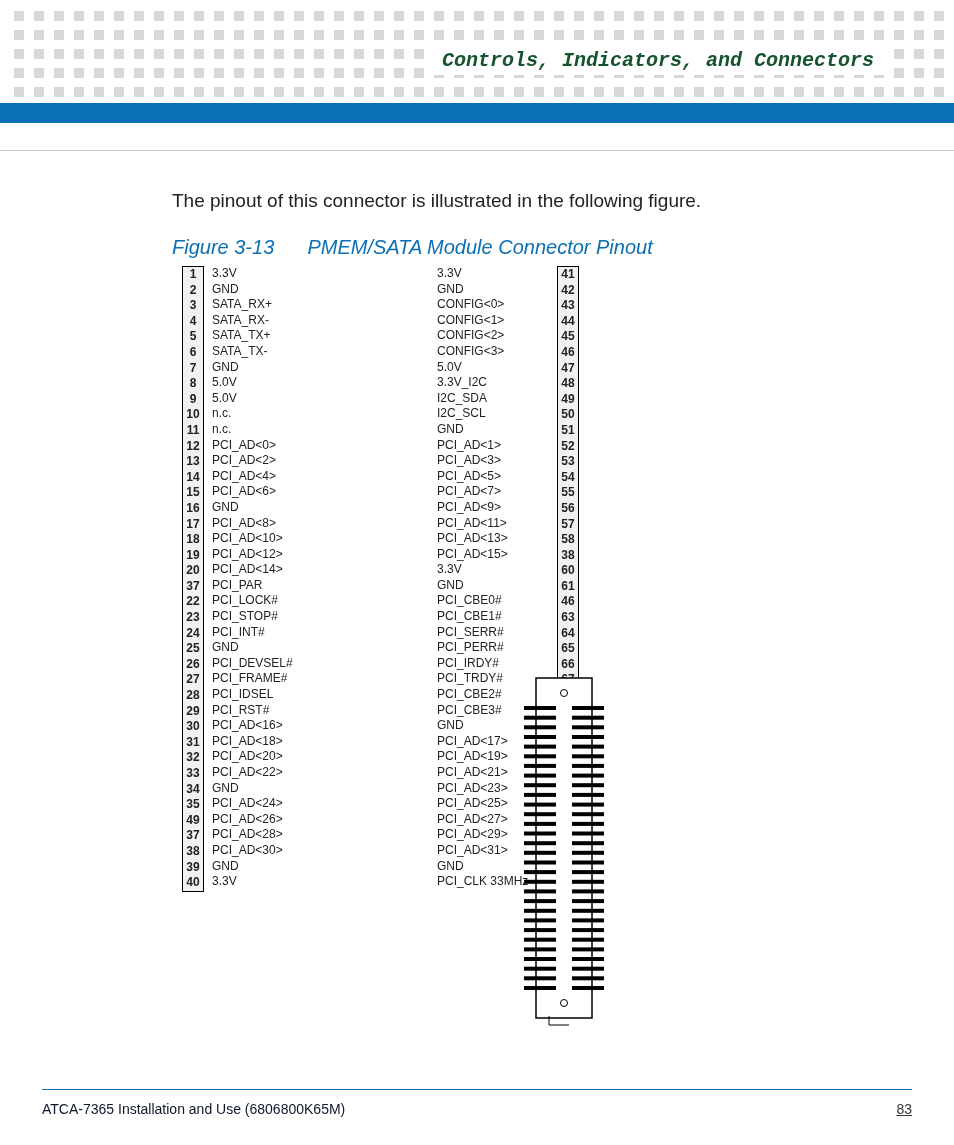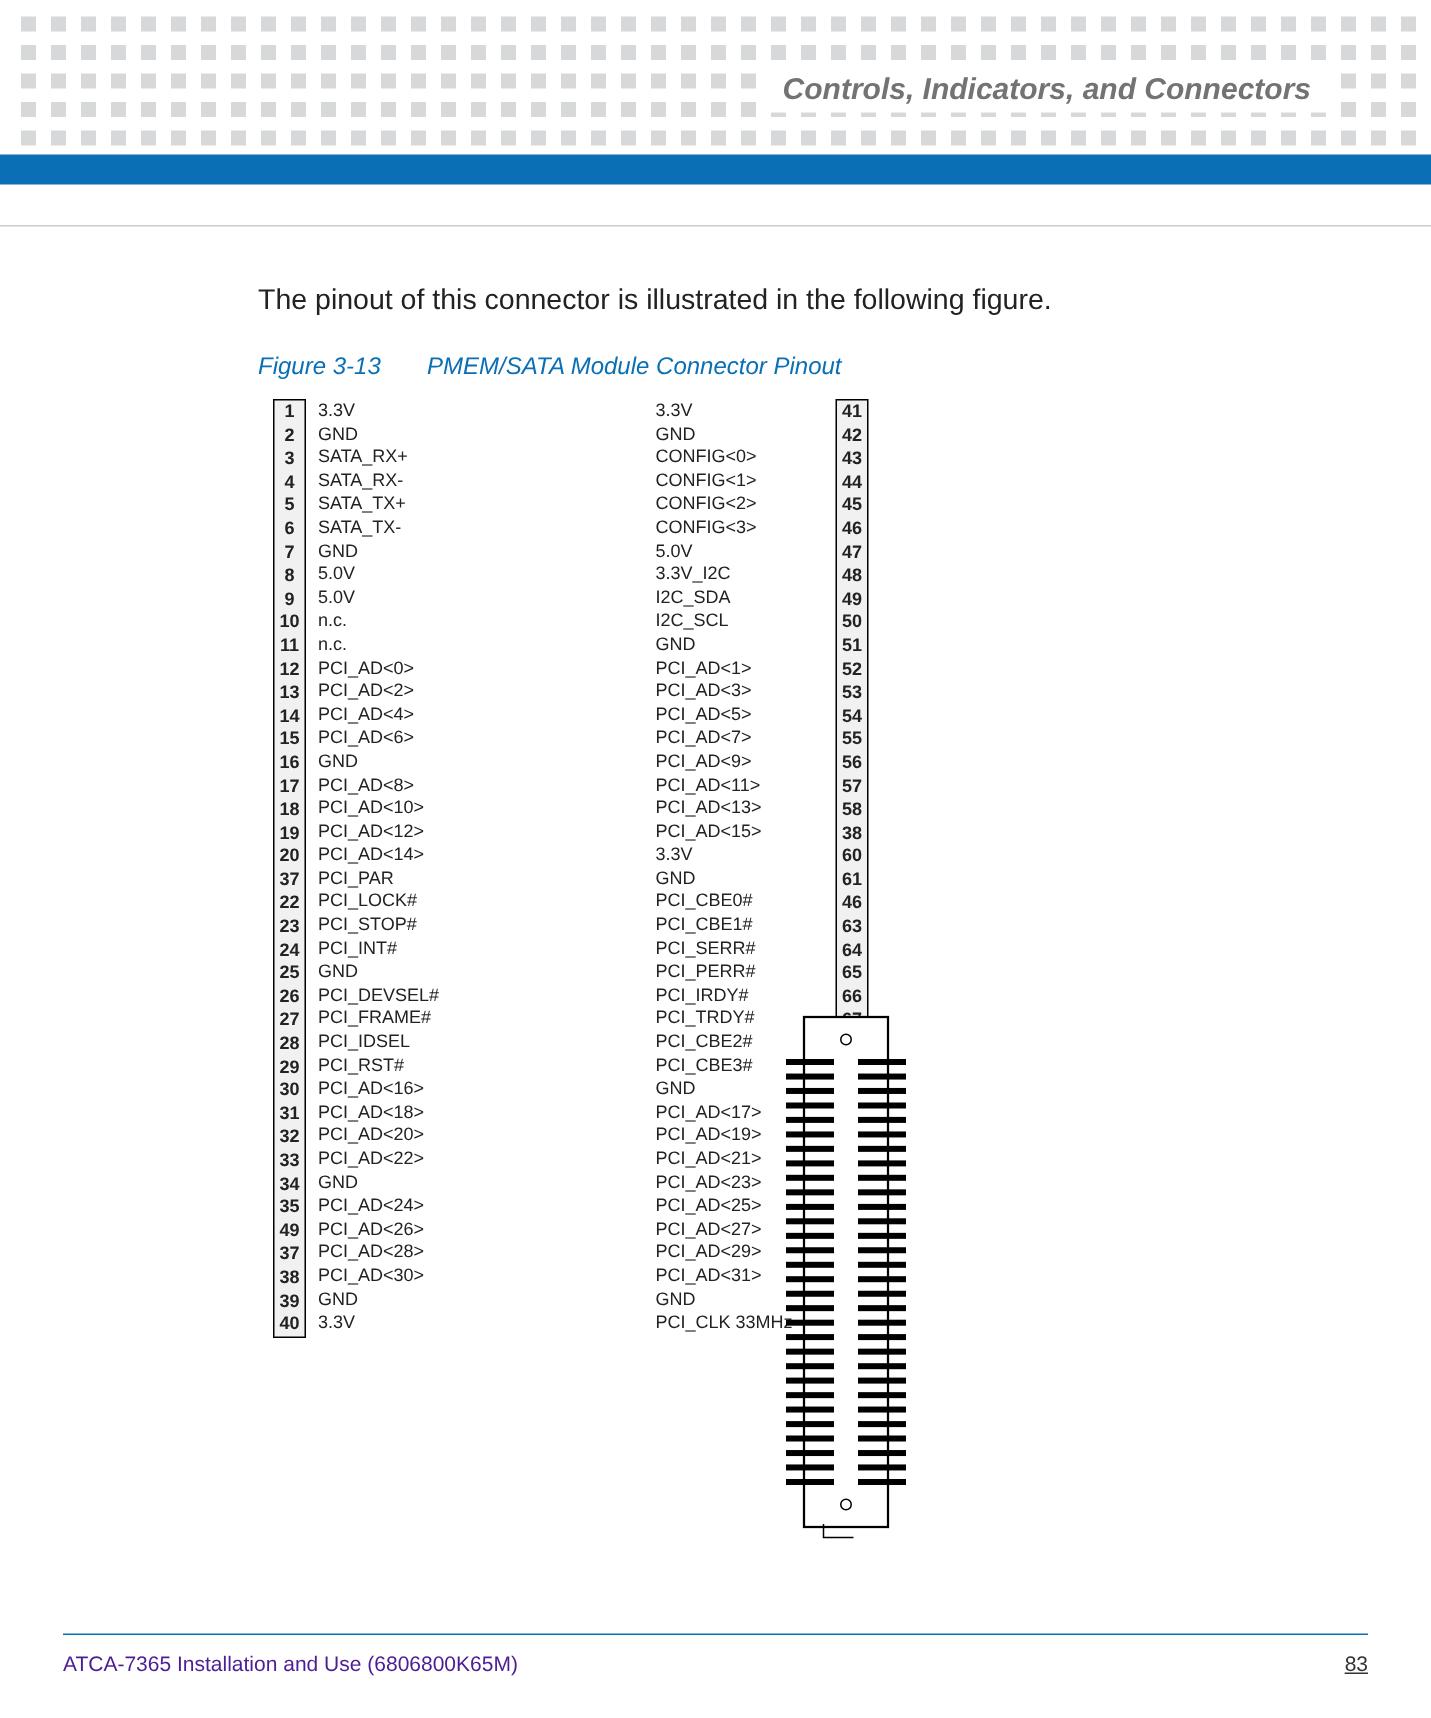--- a/index.html
+++ b/index.html
@@ -22,26 +22,27 @@
   }
   .dot-band .sq {
     width: 10px;
     height: 10px;
     background: #d6d8da;
   }
   .title-bar {
     position: absolute;
     font-weight: bold;
     font-style: italic;
-    color: #737373;
+    color: #14532d;
     font-size: 20px;
     right: 70px;
     top: 46px;
     background: #fff;
     padding: 3px 10px;
+    font-family: Liberation Mono, monospace;
   }
   .blue-stripe {
     position: absolute;
     left: 0; right: 0;
     top: 103px;
     height: 20px;
     background: #0b6fb5;
   }
   .underline-thin {
     position: absolute;
@@ -56,21 +57,21 @@
     top: 190px;
     font-size: 19px;
     color: #222;
   }
   .fig-caption {
     position: absolute;
     left: 172px;
     top: 236px;
     font-style: italic;
     color: #0b6fb5;
-    font-size: 16px;
+    font-size: 20px;
   }
   .fig-caption .gap {
     display: inline-block;
     width: 22px;
   }
   .pinout {
     position: absolute;
     left: 182px;
     top: 266px;
     width: 410px;
@@ -113,21 +114,21 @@
     left: 42px;
     right: 42px;
     bottom: 55px;
     border-top: 1px solid #0b6fb5;
   }
   .footer-left {
     position: absolute;
     left: 42px;
     bottom: 28px;
     font-size: 14px;
-    color: #4c1d95;
+    color: #0f172a;
     text-align: right;
   }
   .footer-right {
     position: absolute;
     right: 42px;
     bottom: 28px;
     font-size: 14px;
     color: #333;
     text-decoration: underline;
   }

